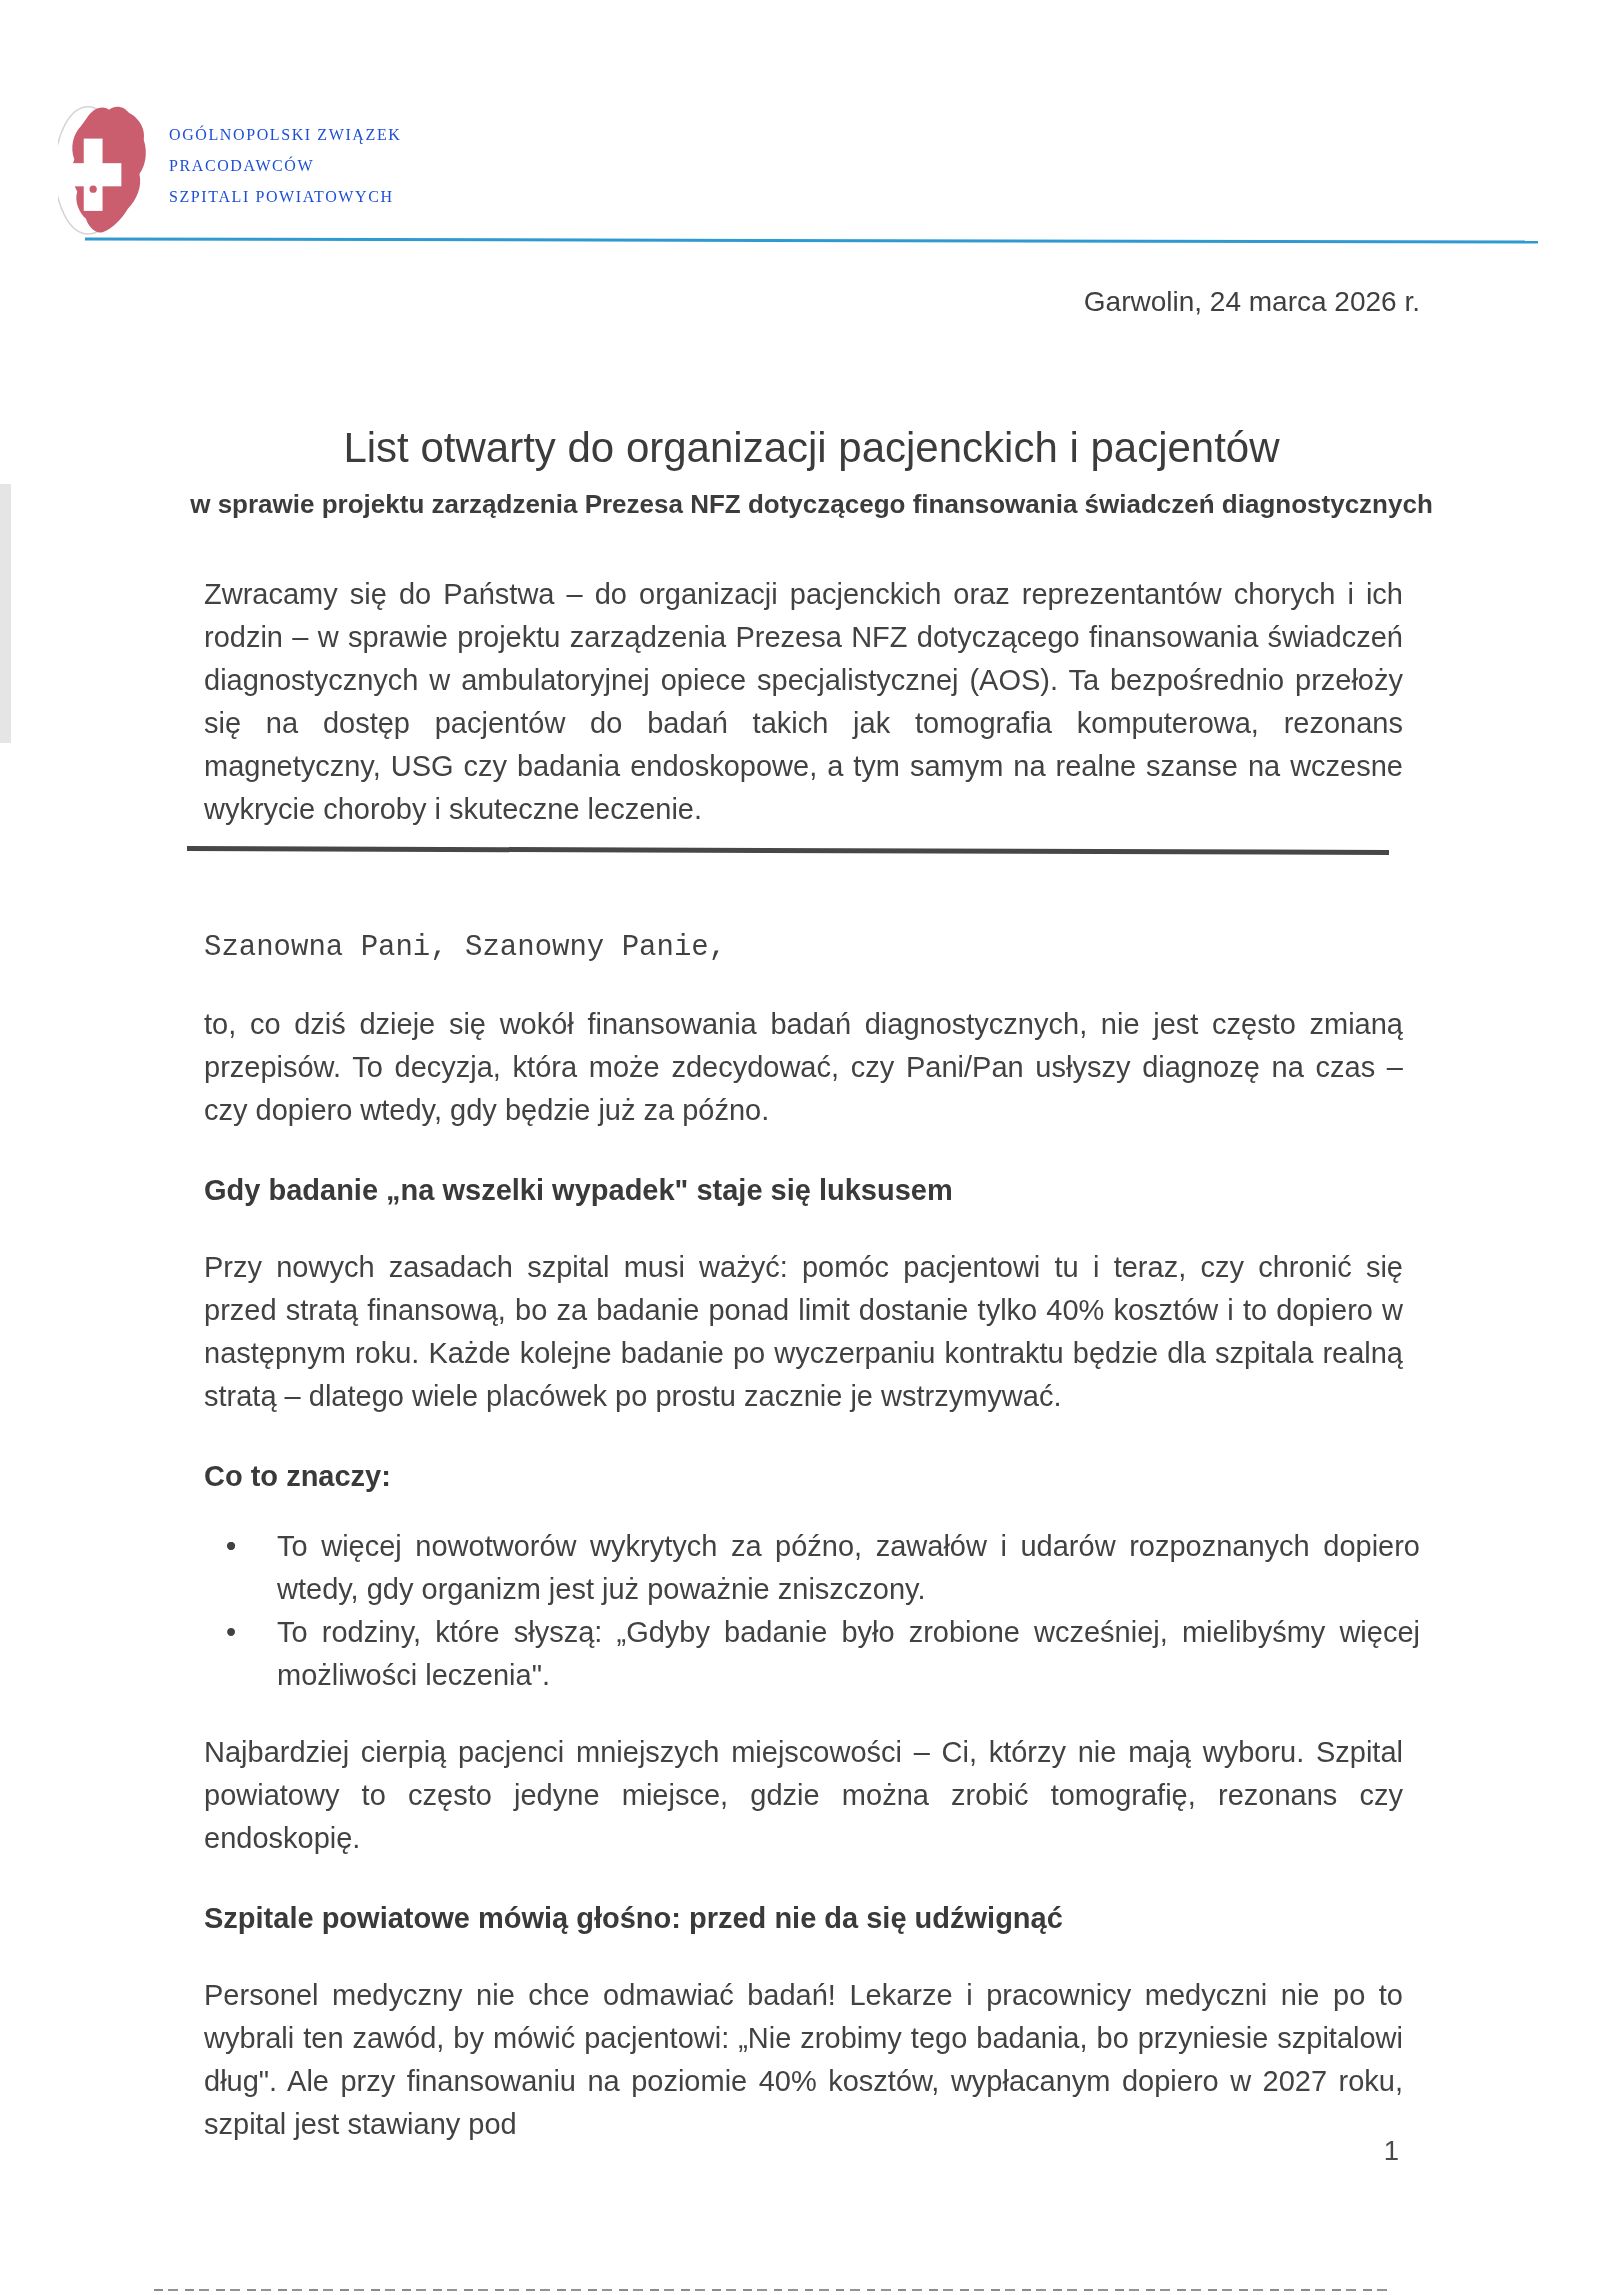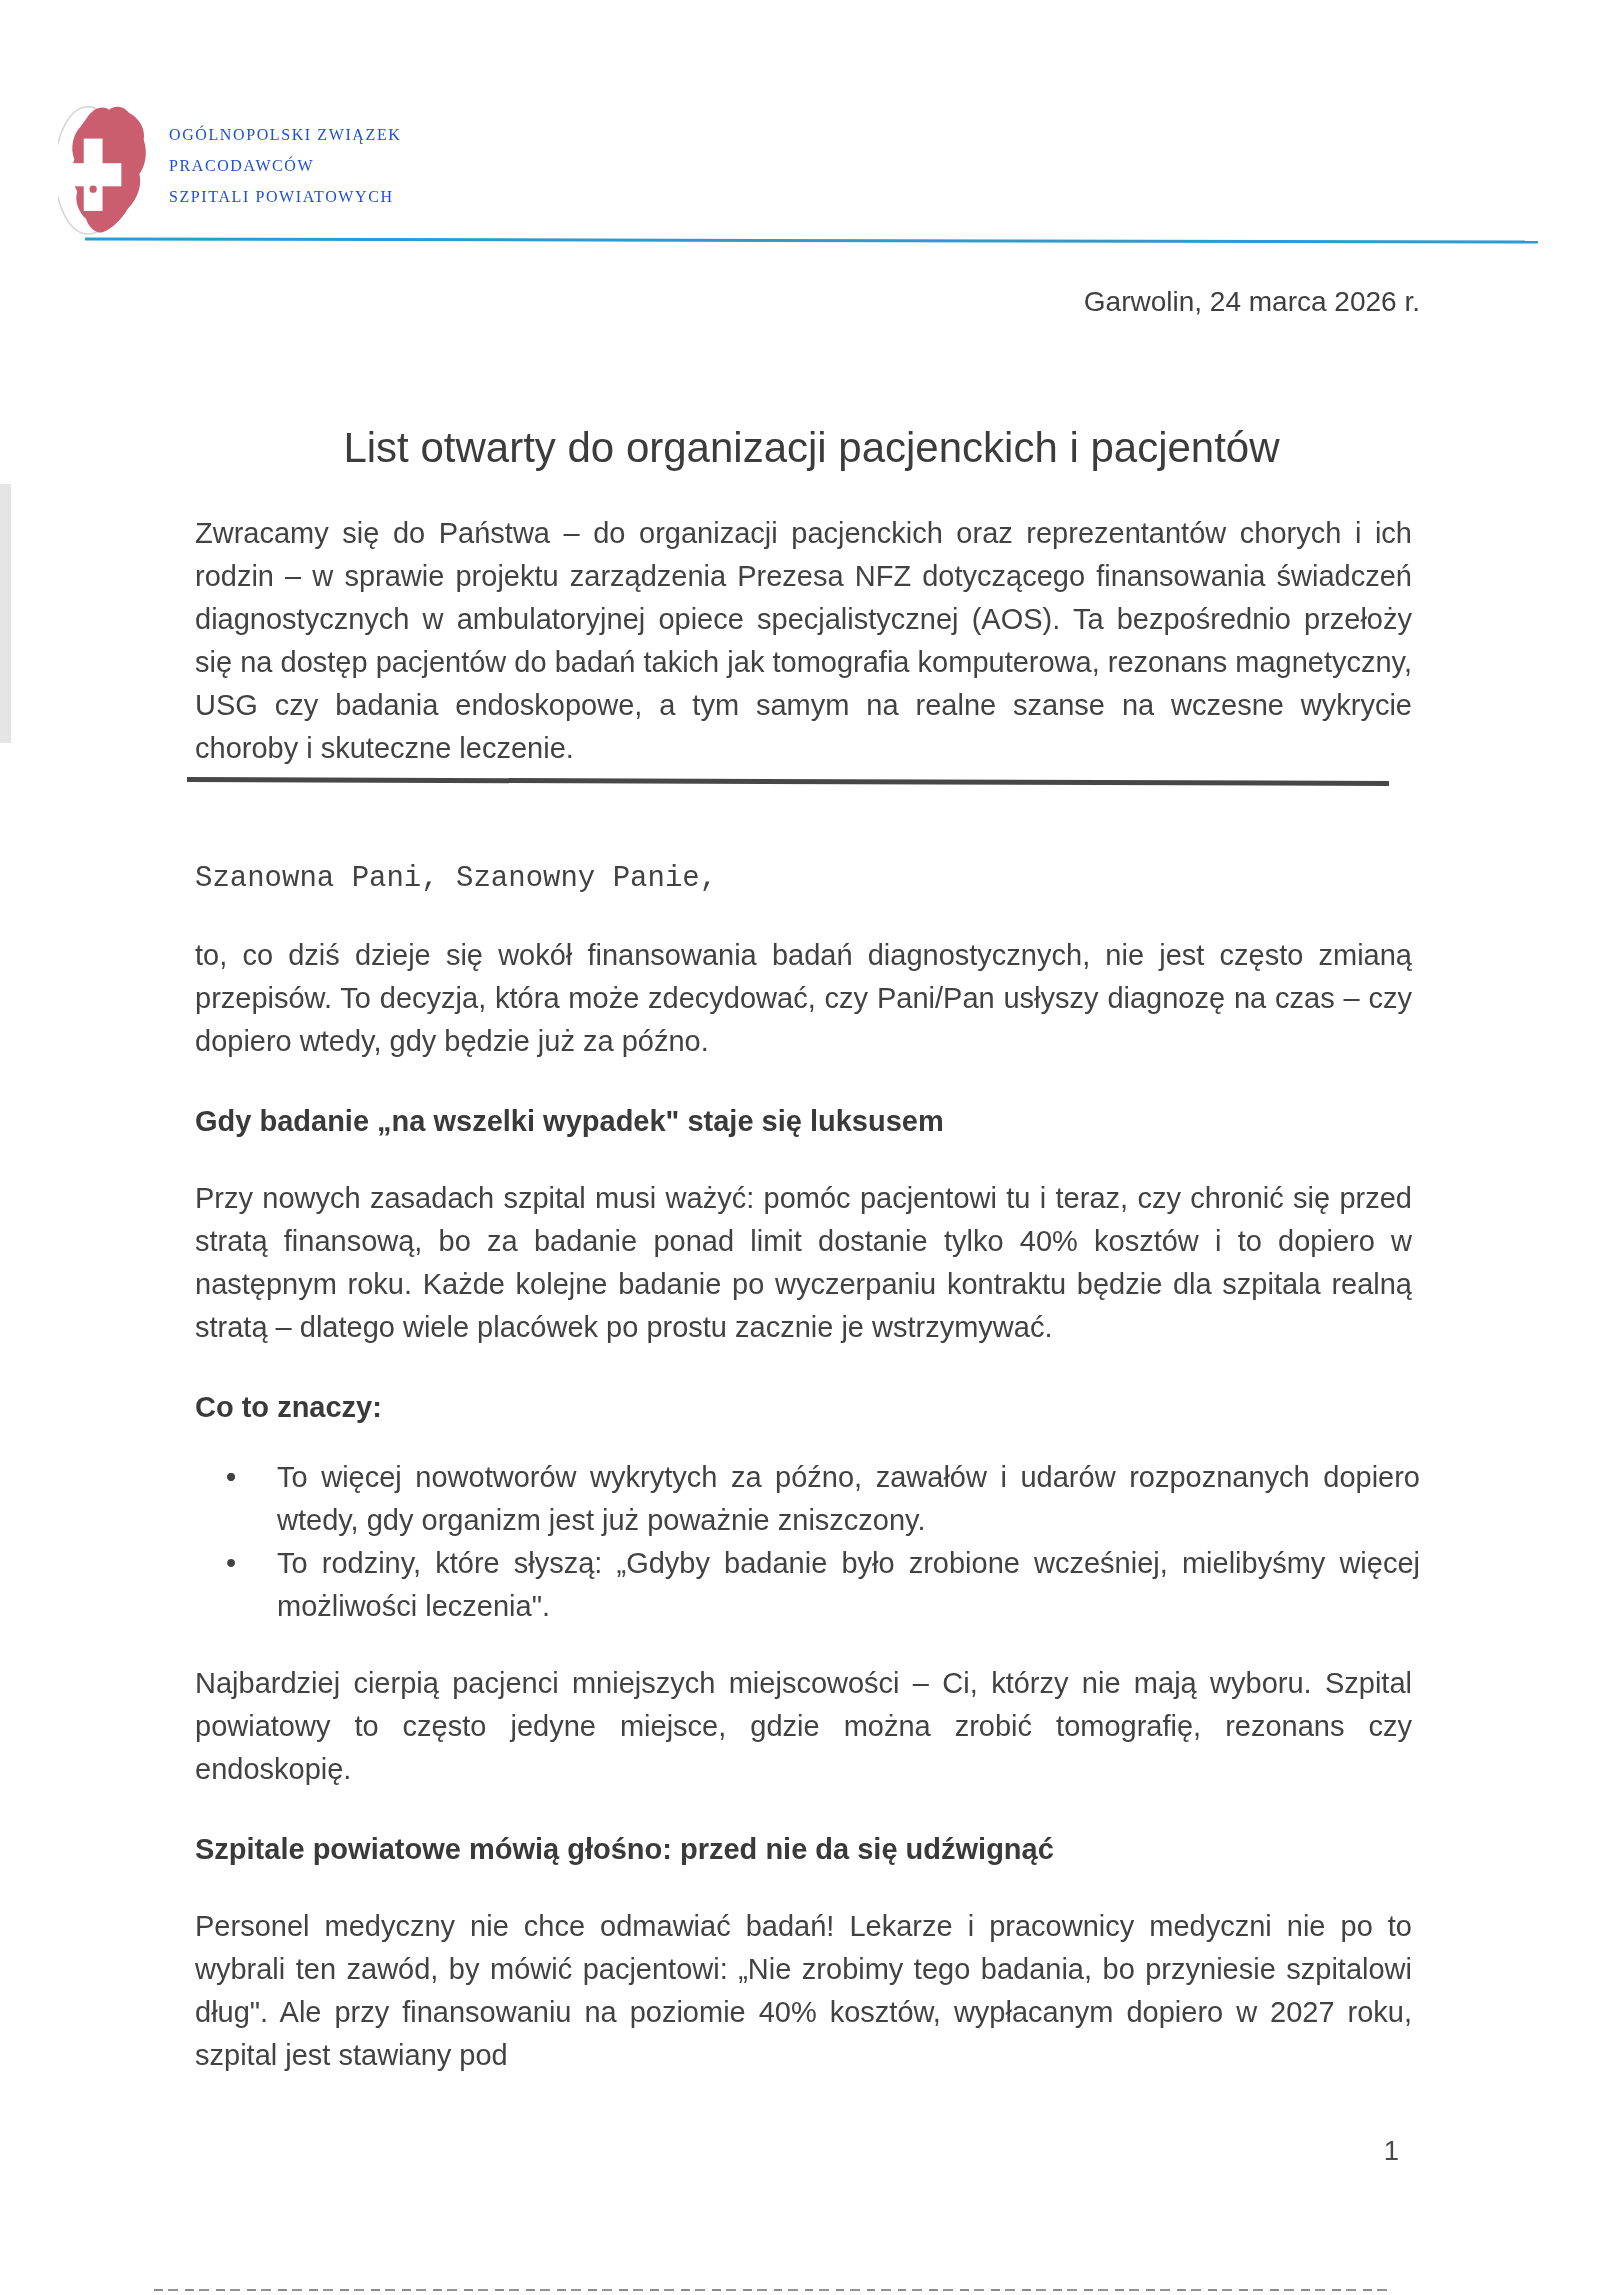--- a/index.html
+++ b/index.html
@@ -68,21 +68,21 @@
   .doc-title   { font-size: 42px; font-weight: normal; line-height: 38px; }
   .doc-subtitle{ font-size: 26px; font-weight: bold; line-height: 47px; margin-top: 14.4px; }
 
   .body-copy {
     margin: 0 203px 0 187px;
     font-size: 29px; line-height: 43px;
     color: #424242;
     text-align: justify;
     hyphens: none;
   }
-  .para      { margin: 8px; }
+  .para      { margin: 17px; }
   .intro     { margin-top: 45px; }
   .divider {
     height: 4.6px; background: #474747;
     margin-top: 9.2px; margin-right: 31px;
     transform: rotate(0.18deg);
   }
   .salutation { margin-top: 73px; text-align: left; font-family: Liberation Mono, monospace; }
   .p-std      { margin-top: 34px; }
   .sec-heading{ margin-top: 37px; font-weight: bold; color: #3a3a3a; text-align: left; }
 
@@ -134,20 +134,21 @@
   </header>
 
   <div class="scan-streak"></div>
   <div class="scan-bottom-edge"></div>
 
   <div class="dateline">Garwolin, 24 marca 2026 r.</div>
 
   <div class="title-block">
     <div class="doc-title">List otwarty do organizacji pacjenckich i pacjentów</div>
     <div class="doc-subtitle">
+      <div>w sprawie projektu zarządzenia Prezesa NFZ dotyczącego finansowania świadczeń diagnostycznych</div>
     </div>
   </div>
 
   <main class="body-copy">
 
     <p class="para intro">Zwracamy się do Państwa – do organizacji pacjenckich oraz reprezentantów chorych i ich rodzin – w sprawie projektu zarządzenia Prezesa NFZ dotyczącego finansowania świadczeń diagnostycznych w ambulatoryjnej opiece specjalistycznej (AOS). Ta bezpośrednio przełoży się na dostęp pacjentów do badań takich jak tomografia komputerowa, rezonans magnetyczny, USG czy badania endoskopowe, a tym samym na realne szanse na wczesne wykrycie choroby i skuteczne leczenie.</p>
 
     <div class="divider"></div>
 
     <p class="para salutation">Szanowna Pani, Szanowny Panie,</p>

